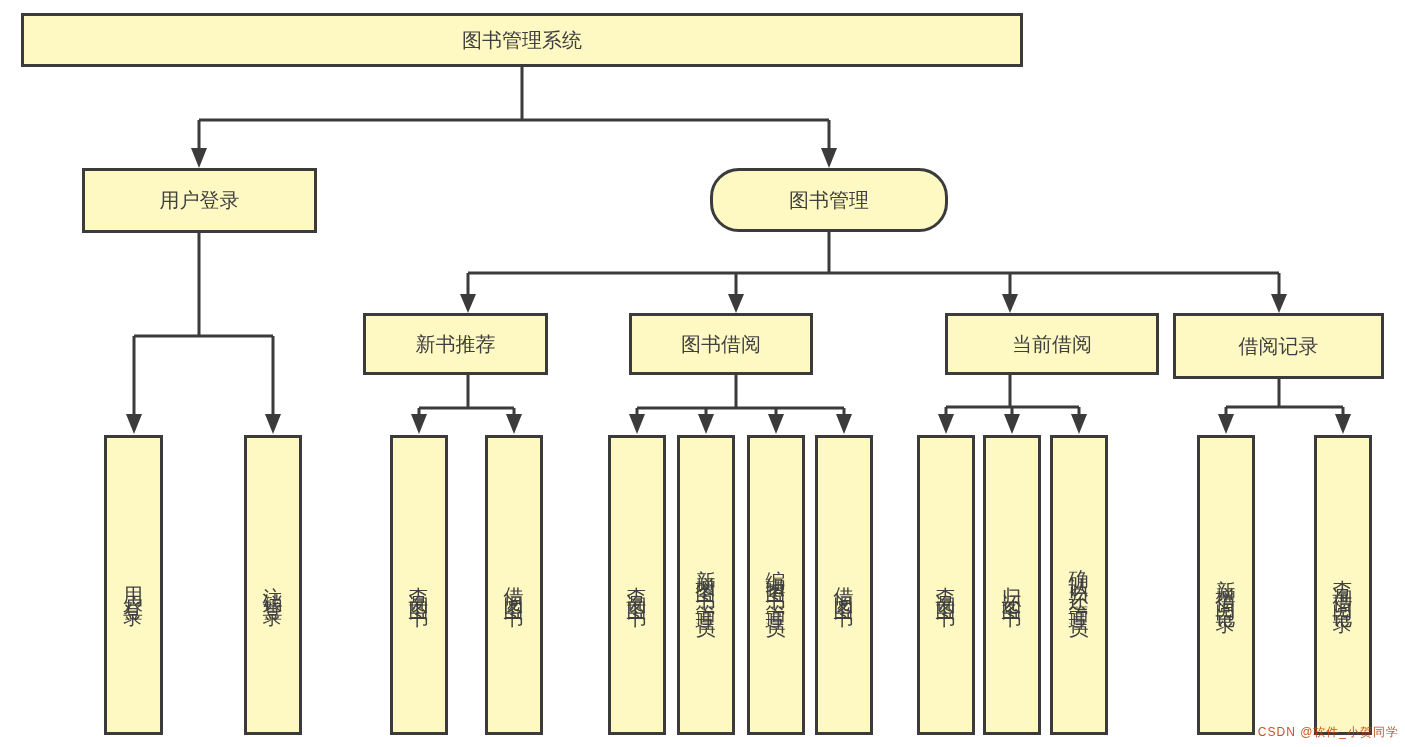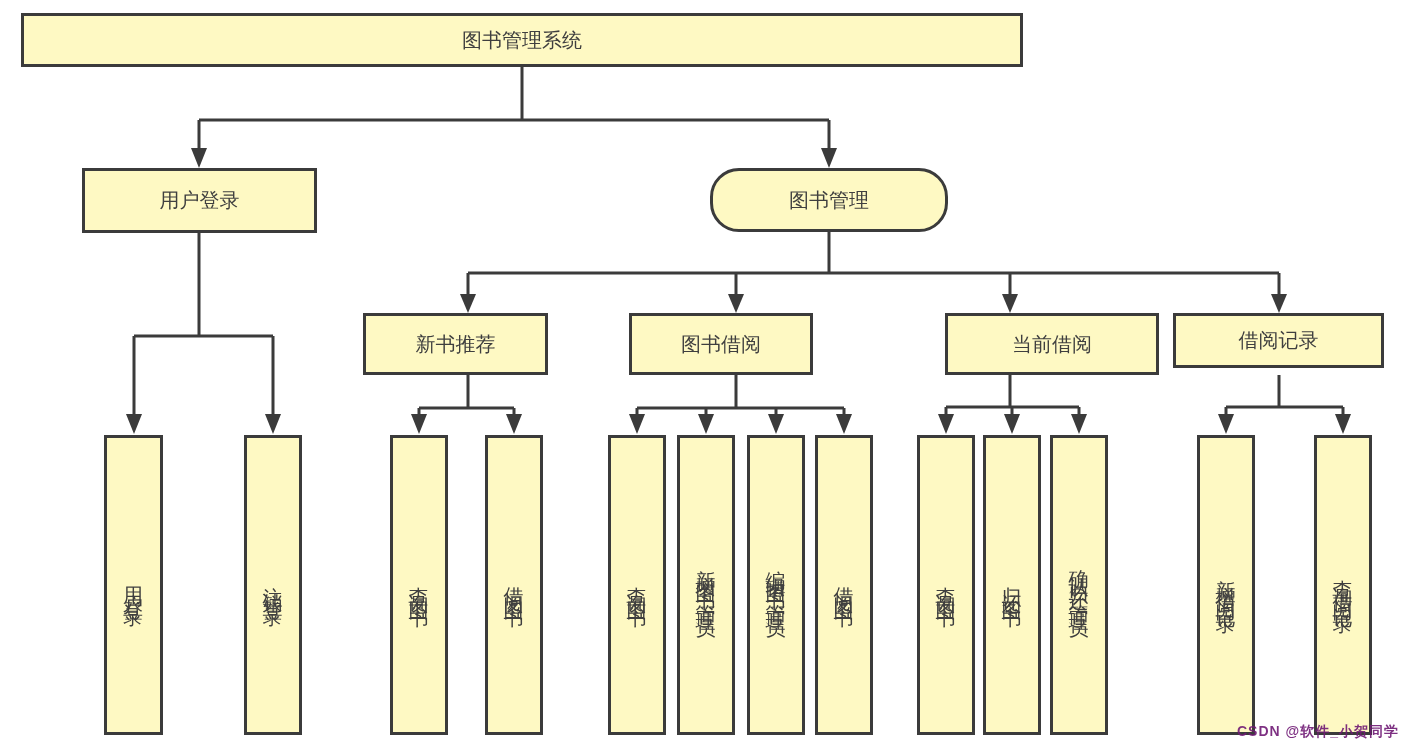--- a/index.html
+++ b/index.html
@@ -41,26 +41,25 @@
     writing-mode: vertical-rl;
     text-orientation: mixed;
     letter-spacing: 7px;
     line-height: 1;
     white-space: nowrap;
   }
   #watermark {
     position: absolute;
     right: 6px;
     bottom: 6px;
-    font-size: 14px;
+    font-size: 12px;
     letter-spacing: 1px;
-    color: #701a75;
+    color: #c2410c;
     opacity: 0.9;
     z-index: 3;
-    font-weight: bold;
   }
 </style>
 </head>
 <body>
 
 <div id="stage">
 
   <svg id="wires" width="1405" height="747" viewBox="0 0 1405 747">
     <g stroke="#3b3b3b" stroke-width="3" fill="none">
 
@@ -114,21 +113,21 @@
 
   <div class="box" style="left:363px; top:313px; width:185px; height:62px;">
     <span>新书推荐</span>
   </div>
   <div class="box" style="left:629px; top:313px; width:184px; height:62px;">
     <span>图书借阅</span>
   </div>
   <div class="box" style="left:903px; top:313px; width:214px; height:62px;margin-left:42px;">
     <span>当前借阅</span>
   </div>
-  <div class="box" style="left:1173px; top:313px; width:211px; height:55px;">
+  <div class="box" style="left:1173px; top:313px; width:211px; height:66px;">
     <span>借阅记录</span>
   </div>
 
   <div class="box leaf" style="left:104px; width:59px;">
     <span class="vtext">用户登录</span>
   </div>
   <div class="box leaf" style="left:244px; width:58px;">
     <span class="vtext">注销登录</span>
   </div>
 

